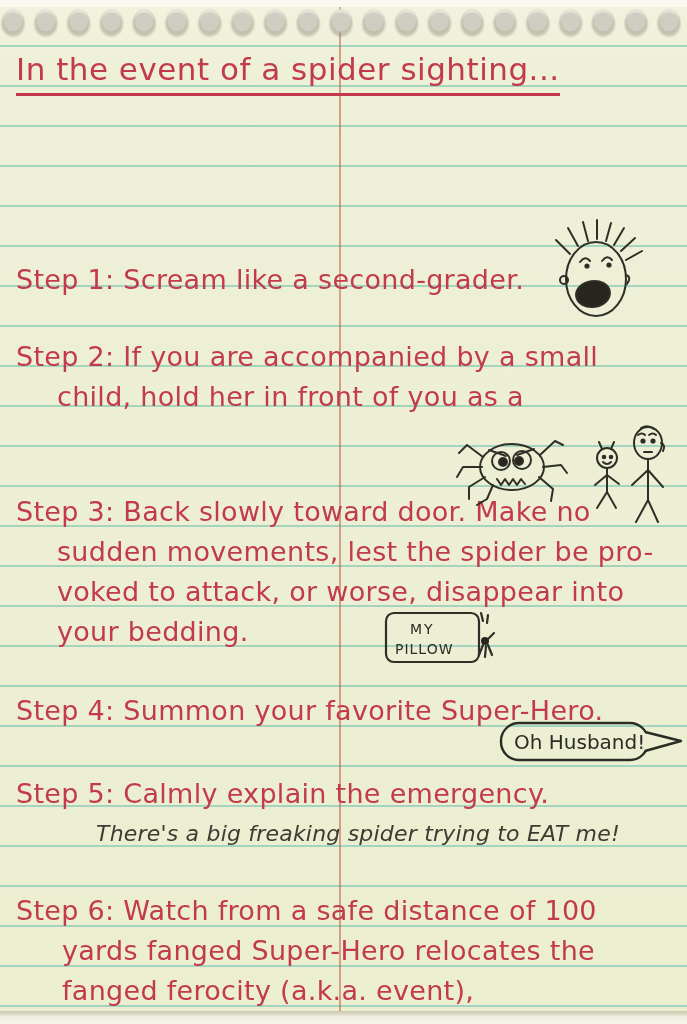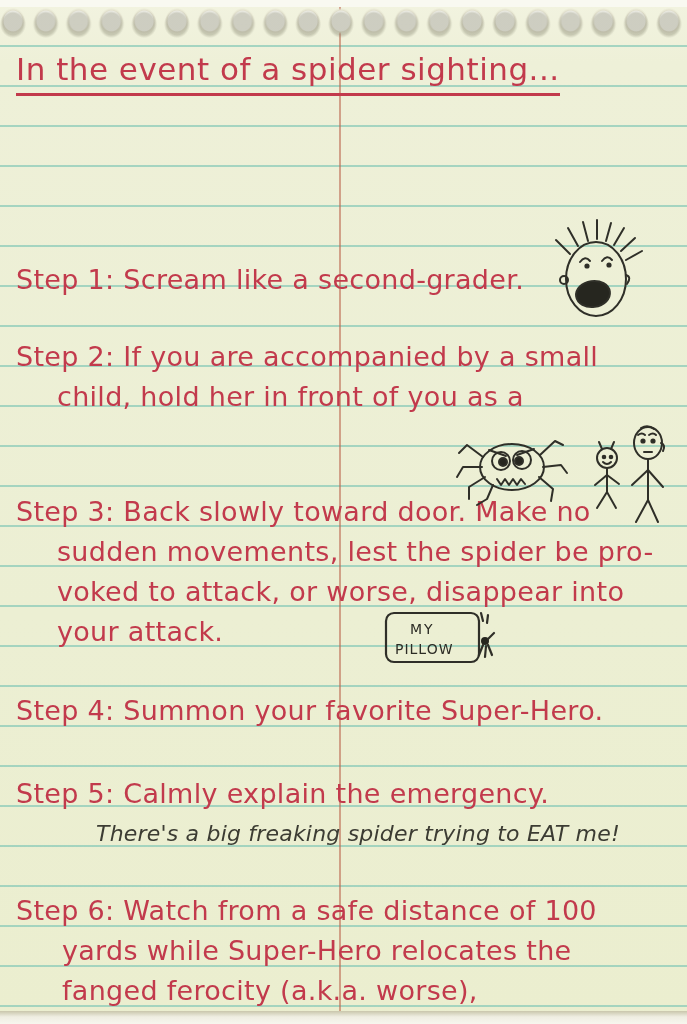--- a/index.html
+++ b/index.html
@@ -68,31 +68,31 @@
 
 
   <div class="ink" style="top:266px;left:16px">Step 1: Scream like a second-grader.</div>
 
   <div class="ink" style="top:343px;left:16px">Step 2: If you are accompanied by a small</div>
   <div class="ink" style="top:383px;left:57px">child, hold her in front of you as a</div>
 
   <div class="ink" style="top:498px;left:16px">Step 3: Back slowly toward door. Make no</div>
   <div class="ink" style="top:538px;left:57px">sudden movements, lest the spider be pro-</div>
   <div class="ink" style="top:578px;left:57px">voked to attack, or worse, disappear into</div>
-  <div class="ink" style="top:618px;left:57px">your attack.</div>
+  <div class="ink" style="top:618px;left:57px">your bedding.</div>
 
   <div class="ink" style="top:697px;left:16px">Step 4: Summon your favorite Super-Hero.</div>
 
   <div class="ink" style="top:780px;left:16px">Step 5: Calmly explain the emergency.</div>
 
   <div class="ink aside" style="top:823px;left:96px">There's a big freaking spider trying to EAT me!</div>
 
   <div class="ink" style="top:897px;left:16px">Step 6: Watch from a safe distance of 100</div>
-  <div class="ink" style="top:937px;left:62px">yards while Super-Hero relocates the</div>
-  <div class="ink" style="top:977px;left:62px">fanged ferocity (a.k.a. worse),</div>
+  <div class="ink" style="top:937px;left:62px">yards fanged Super-Hero relocates the</div>
+  <div class="ink" style="top:977px;left:62px">fanged ferocity (a.k.a. event),</div>
 
   <div class="doodle" style="top:218px;left:548px">
     <svg width="100" height="102" viewBox="0 0 100 102" fill="none" stroke="#2f2f28" stroke-width="2" stroke-linecap="round">
       <line x1="22" y1="36" x2="8" y2="22"></line>
       <line x1="30" y1="28" x2="20" y2="10"></line>
       <line x1="40" y1="23" x2="35" y2="4"></line>
       <line x1="49" y1="21" x2="49" y2="2"></line>
       <line x1="58" y1="23" x2="63" y2="5"></line>
       <line x1="66" y1="27" x2="76" y2="10"></line>
       <line x1="73" y1="33" x2="87" y2="20"></line>
@@ -163,15 +163,22 @@
       <line x1="103" y1="18" x2="101" y2="10"></line>
       <line x1="107" y1="20" x2="108" y2="12"></line>
       <circle cx="105" cy="38" r="4" fill="#26261f" stroke="none"></circle>
       <path d="M103,42 L99,52"></path>
       <path d="M106,43 L105,54"></path>
       <path d="M108,42 L112,52"></path>
       <path d="M108,36 L114,30"></path>
     </svg>
   </div>
 
+  <div class="doodle" style="top:716px;left:495px">
+    <svg width="192" height="54" viewBox="0 0 192 54" fill="none" stroke="#2c2c26" stroke-width="2.4" stroke-linejoin="round">
+      <rect x="6" y="7" width="147" height="37" rx="18"></rect>
+      <path d="M150,16 L186,25 L150,35" fill="#ecefd3"></path>
+      <text x="19" y="33" font-size="20" stroke="none">Oh Husband!</text>
+    </svg>
+  </div>
 
   <div class="bottom-edge"></div>
 </div>
 
 </body></html>

